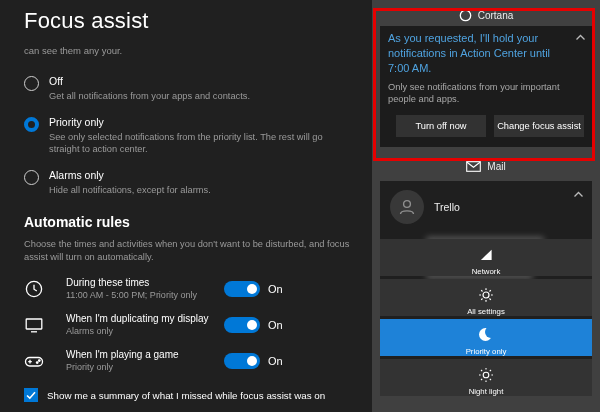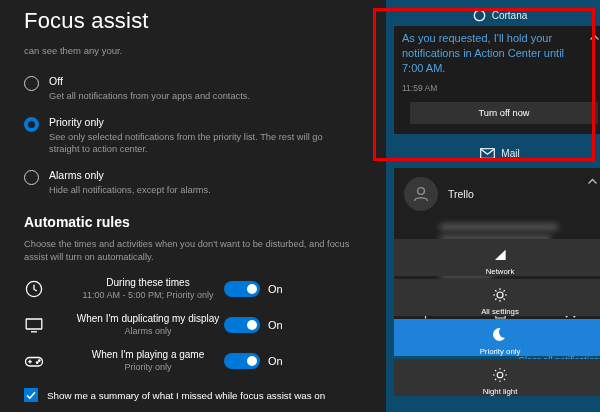--- a/index.html
+++ b/index.html
@@ -1,18 +1,18 @@
 <!DOCTYPE html>
 <html><head>
 <meta charset="utf-8">
 <style>
   html,body{margin:0;padding:0;background:#101010;}
   *{box-sizing:border-box;}
   .screen{position:relative;width:600px;height:412px;overflow:hidden;
-    font-family:"Liberation Sans",sans-serif;display:flex;background:#202020;gap:14px;}
+    font-family:"Liberation Sans",sans-serif;display:flex;background:#202020;}
 
   
   .settings{width:372px;height:412px;background:#202020;color:#fff;
     padding:8px 20px 0 24px;flex:none;}
   .page-title{font-size:22px;font-weight:300;letter-spacing:.2px;}
   .intro-tail{color:#9a9a9a;font-size:9.5px;margin-top:11px;}
 
   .options{margin-top:19px;}
   .option{display:flex;margin-bottom:13px;}
   .radio{width:15px;height:15px;border:1.5px solid #cfcfcf;border-radius:50%;
@@ -22,36 +22,36 @@
   .option-label{font-size:10.5px;color:#fff;}
   .option-desc{font-size:9.3px;color:#9a9a9a;margin-top:3px;max-width:300px;line-height:1.35;}
   .option-link{font-size:9.3px;color:#4fa3e0;margin-top:3px;cursor:pointer;}
 
   .section-title{font-size:14px;font-weight:700;margin-top:18px;}
   .section-desc{font-size:9.3px;color:#9a9a9a;margin-top:8px;max-width:330px;line-height:1.4;}
 
   .rules{margin-top:13px;width:262px;}
   .rule{display:flex;align-items:center;margin-bottom:13px;}
   .rule-icon{width:22px;flex:none;display:flex;align-items:center;}
-  .rule-text{flex:1;margin-left:26px;text-align:center;}
+  .rule-text{flex:1;margin-left:20px;}
   .rule-title{font-size:10px;color:#fff;}
   .rule-sub{font-size:9px;color:#9a9a9a;margin-top:2px;}
   .toggle{width:36px;height:16px;border-radius:9px;background:#0078d7;position:relative;
     flex:none;cursor:pointer;}
   .toggle::after{content:"";position:absolute;right:3px;top:3px;width:10px;height:10px;
     border-radius:50%;background:#fff;}
   .toggle-state{font-size:11px;color:#fff;margin-left:8px;width:18px;}
 
   .summary{display:flex;align-items:center;margin-top:16px;}
   .checkbox{width:14px;height:14px;background:#0078d7;flex:none;display:flex;
     align-items:center;justify-content:center;cursor:pointer;}
   .summary-label{font-size:9.8px;color:#fff;margin-left:9px;}
 
   
-  .panel{width:228px;height:412px;background:#0c4a6e;position:relative;
+  .panel{width:228px;height:412px;background:#404040;position:relative;
     padding:4px 8px 0;flex:none;color:#fff;}
   .group-header{display:flex;align-items:center;justify-content:center;gap:6px;
     height:22px;font-size:10px;color:#ececec;cursor:pointer;}
   .cortana-card{background:#1c1c1c;position:relative;padding:5px 8px 10px;}
   .note-title{color:#4fa3e0;font-size:11px;line-height:1.35;width:182px;}
   .note-body{color:#a8a8a8;font-size:9.3px;line-height:1.35;margin-top:5px;width:188px;}
   .note-time{color:#8c8c8c;font-size:8.5px;margin-top:7px;}
   .chev{position:absolute;top:8px;right:6px;cursor:pointer;line-height:0;}
   .note-buttons{display:flex;gap:8px;margin-top:9px;padding-left:8px;}
   .nbtn{flex:1;background:#323232;color:#fff;font-size:9.3px;height:22px;display:flex;
@@ -205,23 +205,24 @@
       <span>Cortana</span>
     </div>
 
     <div class="cortana-card">
       <span class="chev">
         <svg width="11" height="7" viewBox="0 0 11 7">
             <path d="M1.5 5.5 L5.5 1.5 L9.5 5.5" stroke="#bbb" stroke-width="1.3" fill="none"></path>
           </svg>
       </span>
       <div class="note-title">As you requested, I'll hold your notifications in Action Center until 7:00 AM.</div>
-      <div class="note-time">11:59 AM</div>
+      <div class="note-body">Only see notifications from your important people and apps.</div>
       <div class="note-buttons">
         <div class="nbtn">Turn off now</div>
+        <div class="nbtn">Change focus assist</div>
       </div>
     </div>
 
     <div class="mail-group">
       <div class="group-header">
         <span style="line-height:0;">
           <svg width="15" height="11" viewBox="0 0 15 11" fill="none" stroke="#fff" stroke-width="1.1">
               <rect x="0.7" y="0.7" width="13.6" height="9.6"></rect>
               <path d="M1 1.2 L7.5 6.3 L14 1.2"></path>
             </svg>

